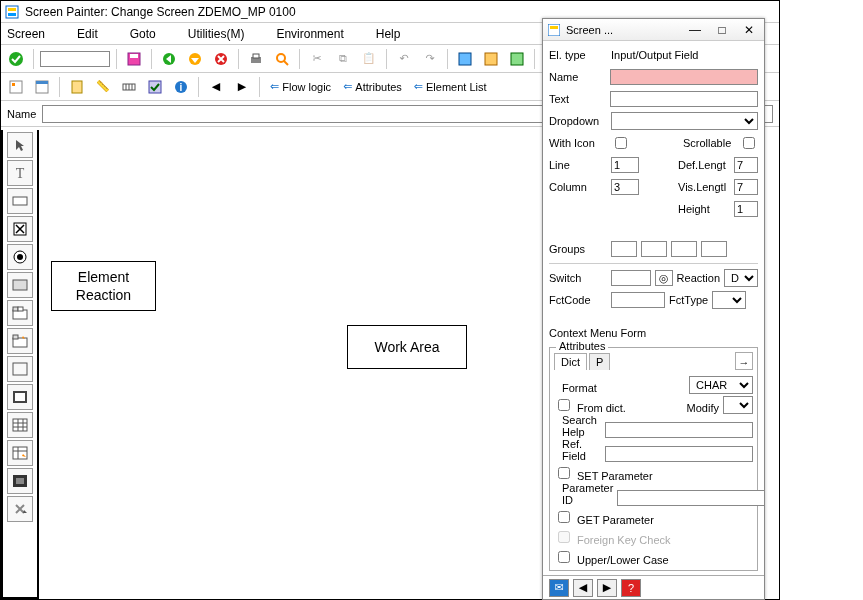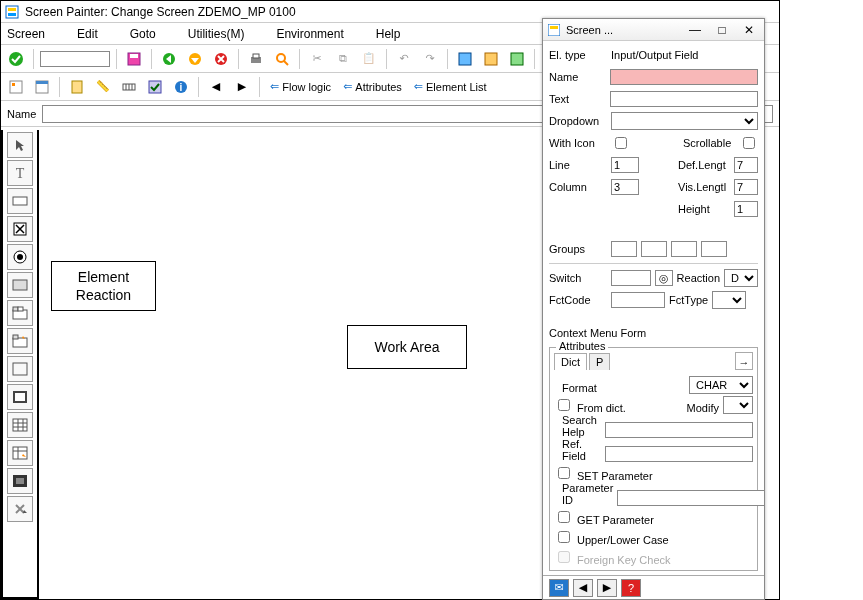--- a/index.html
+++ b/index.html
@@ -624,27 +624,27 @@
         <span>SET Parameter</span>
       </div>
       <div class="inrow">
         <span class="inlabel">Parameter ID</span>
         <input class="finput" style="flex: 1 1 0%;">
       </div>
       <div class="inrow">
         <input type="checkbox" class="fcheck" style="">
         <span>GET Parameter</span>
       </div>
-      <div class="inrow">
-        <input type="checkbox" class="fcheck" style="">
-        <span>Upper/Lower Case</span>
-      </div>
       <div class="inrow" style="color:#aaa">
         <input type="checkbox" class="fcheck" disabled="" style="">
         <span>Foreign Key Check</span>
+      </div>
+      <div class="inrow">
+        <input type="checkbox" class="fcheck" style="">
+        <span>Upper/Lower Case</span>
       </div>
     </div>
   </div>
 
   <div class="bottom-nav">
     <span class="navbtn" style="background:#27c;color:#fff">✉</span>
     <span class="navbtn">◀</span>
     <span class="navbtn">▶</span>
     <span class="navbtn" style="background:#d22;color:#fff">?</span>
   </div>

